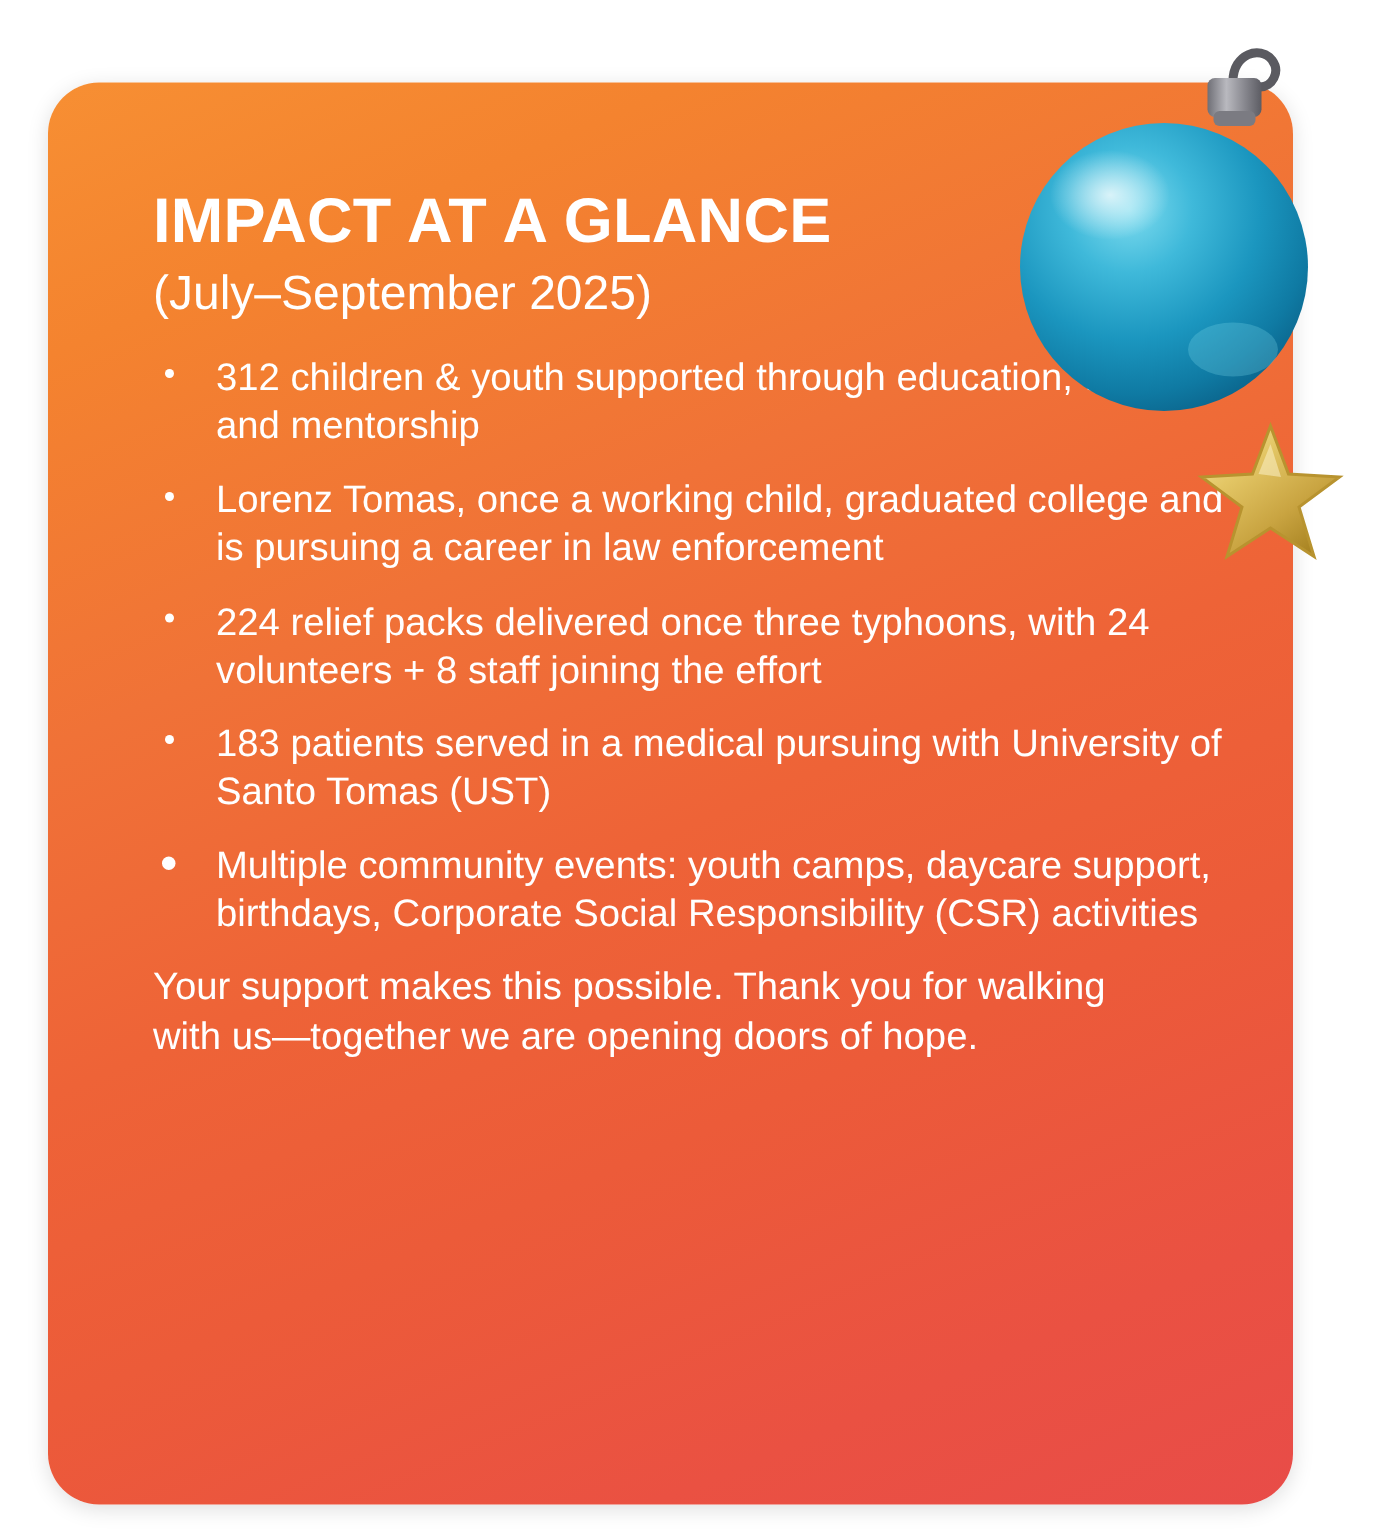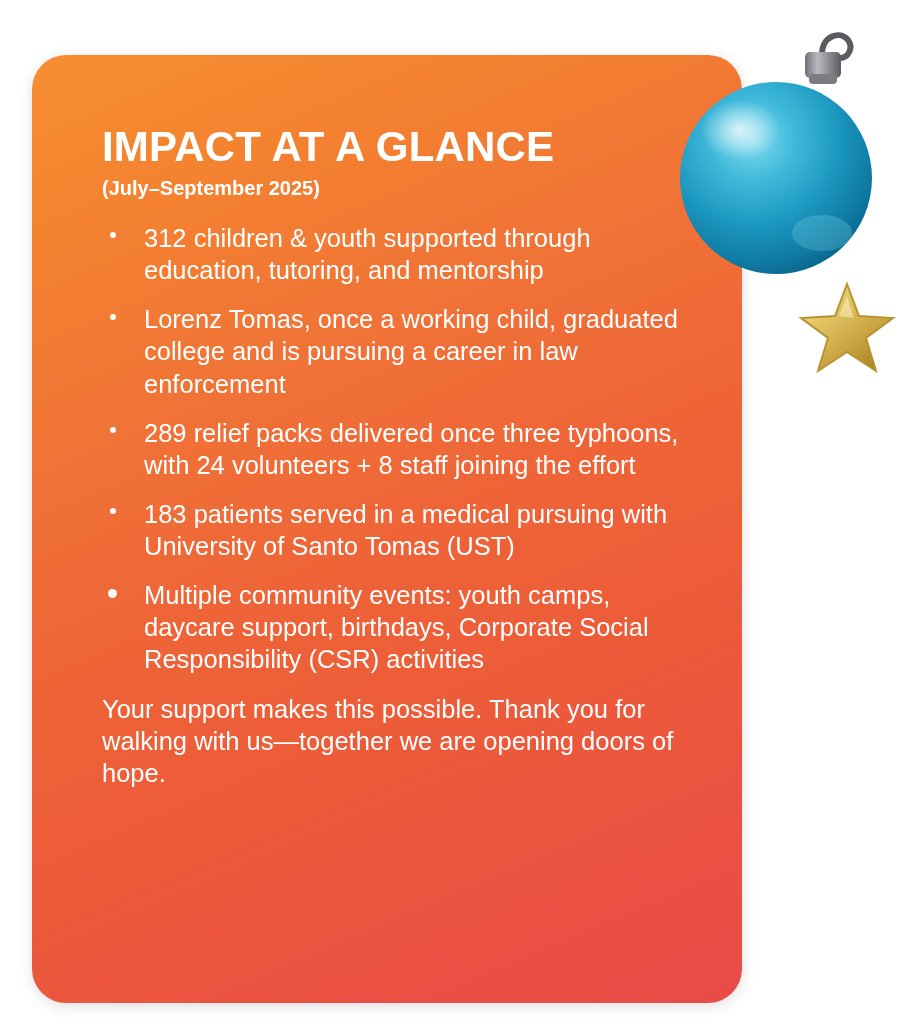--- a/index.html
+++ b/index.html
@@ -19,21 +19,21 @@
     position: absolute;
     inset: 0;
     background: #ffffff;
   }
 
   
   .card {
     position: absolute;
     left: 32px;
     top: 55px;
-    width: 710px;
+    width: 830px;
     height: 948px;
     border-radius: 34px;
     background: linear-gradient(157deg,
         #f78f33 0%,
         #f4832f 14%,
         #f07237 34%,
         #ee6337 52%,
         #ec5b39 68%,
         #ea5142 86%,
         #e84c48 100%);
@@ -52,22 +52,22 @@
 
   .title {
     font-size: 42px;
     font-weight: bold;
     letter-spacing: 0.2px;
     line-height: 1.05;
     margin: 0 0 2px 0;
   }
 
   .subtitle {
-    font-size: 20px;
-    font-weight: bold;
+    font-size: 32px;
+    font-weight: normal;
     margin: 8px 0 22px 0;
   }
 
   ul.bullets {
     list-style: none;
     margin: 0;
     padding: 0;
   }
   ul.bullets li {
     position: relative;
@@ -127,21 +127,21 @@
 
   <div class="card">
     <div class="card-inner">
 
       <h1 class="title">IMPACT AT A GLANCE</h1>
       <div class="subtitle">(July–September 2025)</div>
 
       <ul class="bullets">
           <li><span class="dot"></span><b>312 children &amp; youth</b><span> supported through education, tutoring, and mentorship</span></li>
           <li><span class="dot"></span><b>Lorenz Tomas</b><span>, once a working child, graduated college and is pursuing a career in law enforcement</span></li>
-          <li><span class="dot"></span><b>289 relief packs</b><span> delivered once three typhoons, with </span><b>24 volunteers + 8 staff</b><span> joining the effort</span></li>
+          <li><span class="dot"></span><b>224 relief packs</b><span> delivered once three typhoons, with </span><b>24 volunteers + 8 staff</b><span> joining the effort</span></li>
           <li><span class="dot"></span><b>183 patients</b><span> served in a medical pursuing with </span><b>University of Santo Tomas (UST)</b></li>
           <li class="big-dot"><span class="dot"></span><span>Multiple community events: youth camps, daycare support, birthdays, Corporate Social Responsibility (CSR) activities</span></li>
         </ul>
 
       <div class="closing">Your support makes this possible. Thank you for walking with us—together we are opening doors of hope.</div>
 
     </div>
   </div>
 
   <div class="bauble">

